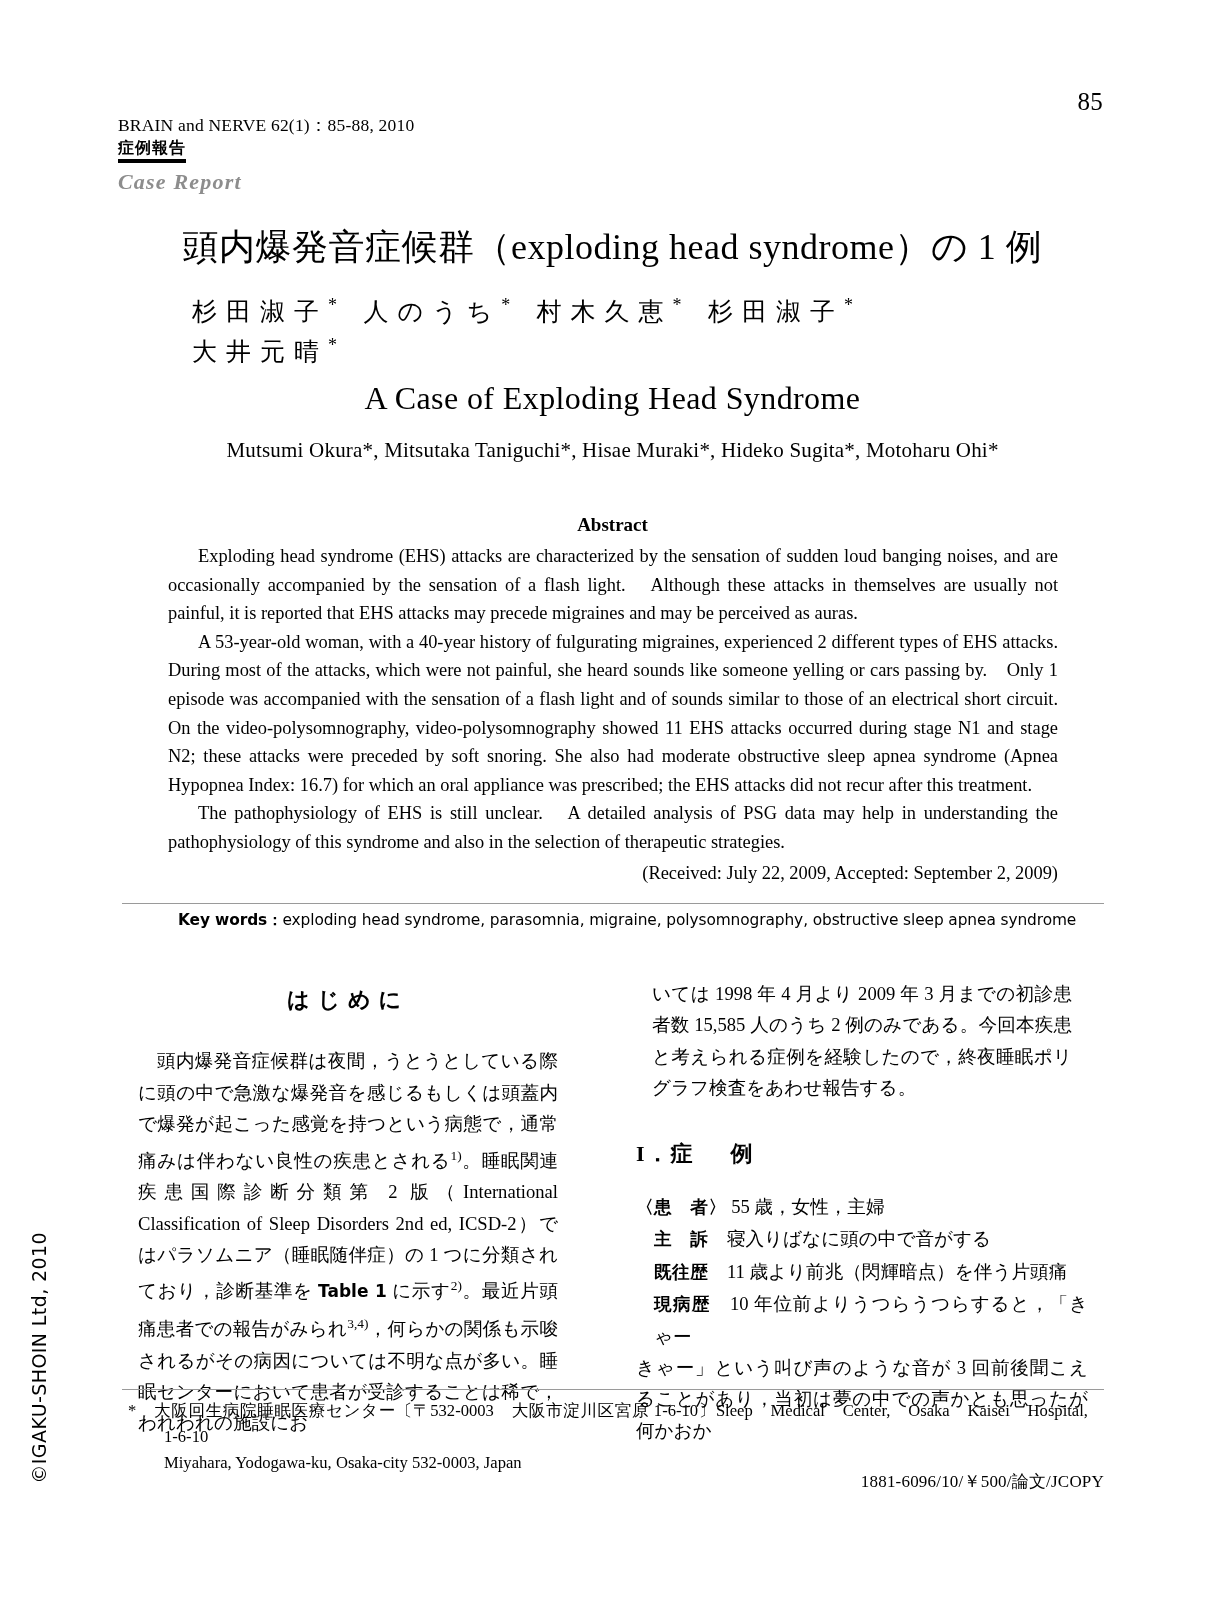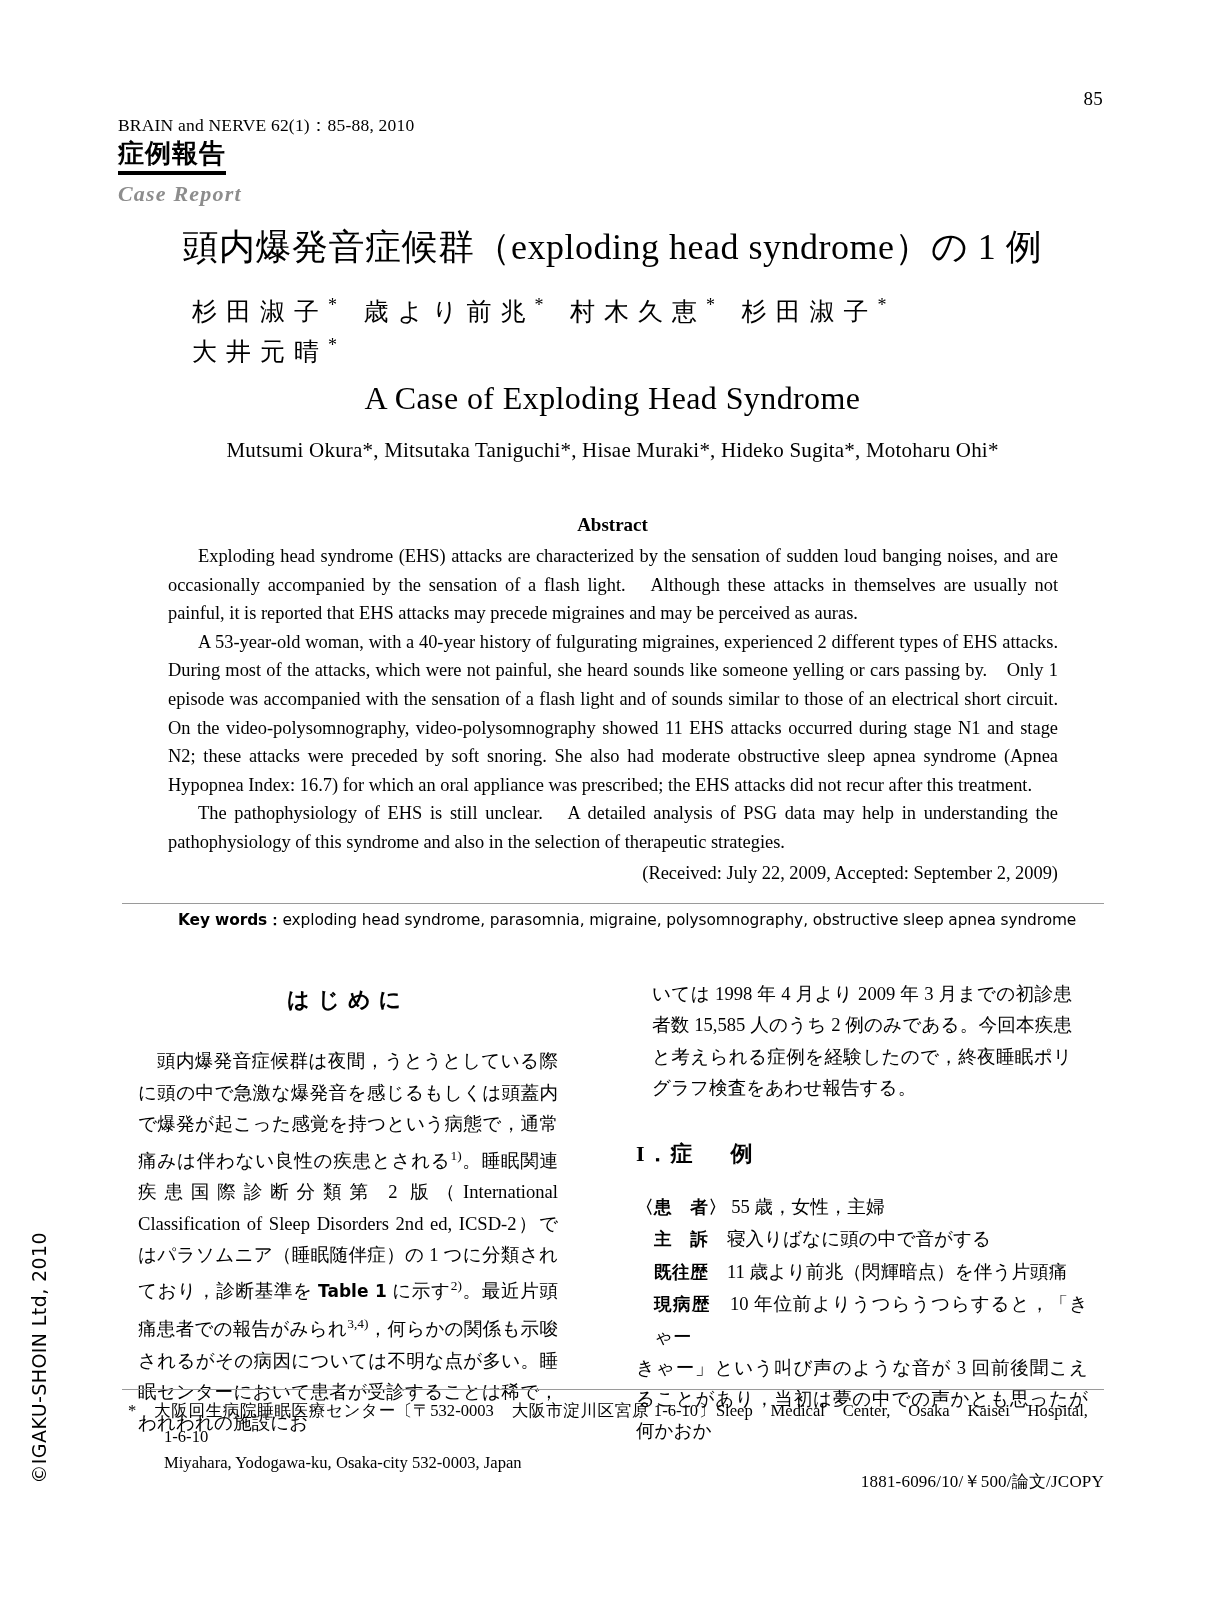--- a/index.html
+++ b/index.html
@@ -16,21 +16,21 @@
     color: #000000;
     overflow: hidden;
     box-sizing: border-box;
   }
 
   
   .page-number {
     position: absolute;
     top: 88px;
     right: 122px;
-    font-size: 19px;
+    font-size: 25px;
     font-family: "Liberation Serif", serif;
     letter-spacing: 0.3px;
   }
 
   
   .journal-line {
     position: absolute;
     top: 113px;
     left: 118px;
     font-size: 17.5px;
@@ -40,21 +40,21 @@
 
   
   .cr-block {
     position: absolute;
     top: 139px;
     left: 118px;
   }
   .cr-jp {
     font-family: "DejaVu Sans", "Liberation Sans", sans-serif;
     font-weight: bold;
-    font-size: 26px;
+    font-size: 16px;
     letter-spacing: 1px;
     line-height: 1.15;
     padding-bottom: 2px;
     display: inline-block;
     border-bottom: 4px solid #000;
   }
   .cr-en {
     font-family: "Liberation Serif", serif;
     font-style: italic;
     font-weight: bold;
@@ -267,21 +267,21 @@
 
   <div class="cr-block">
     <div class="cr-jp">症例報告</div>
     <div class="cr-en">Case Report</div>
   </div>
 
   <div class="title-jp">頭内爆発音症候群（exploding head syndrome）の 1 例</div>
 
   <div class="authors-jp">
     <div>
-      <span class="nm">杉田淑子</span><span class="sup">*</span><span class="gap"></span><span class="nm">歳より前兆</span><span class="sup">*</span><span class="gap"></span><span class="nm">村木久恵</span><span class="sup">*</span><span class="gap"></span><span class="nm">杉田淑子</span><span class="sup">*</span>
+      <span class="nm">杉田淑子</span><span class="sup">*</span><span class="gap"></span><span class="nm">人のうち</span><span class="sup">*</span><span class="gap"></span><span class="nm">村木久恵</span><span class="sup">*</span><span class="gap"></span><span class="nm">杉田淑子</span><span class="sup">*</span>
     </div>
     <div>
       <span class="nm">大井元晴</span><span class="sup">*</span>
     </div>
   </div>
 
   <div class="title-en">A Case of Exploding Head Syndrome</div>
 
   <div class="authors-en">Mutsumi Okura*, Mitsutaka Taniguchi*, Hisae Muraki*, Hideko Sugita*, Motoharu Ohi*</div>
 

